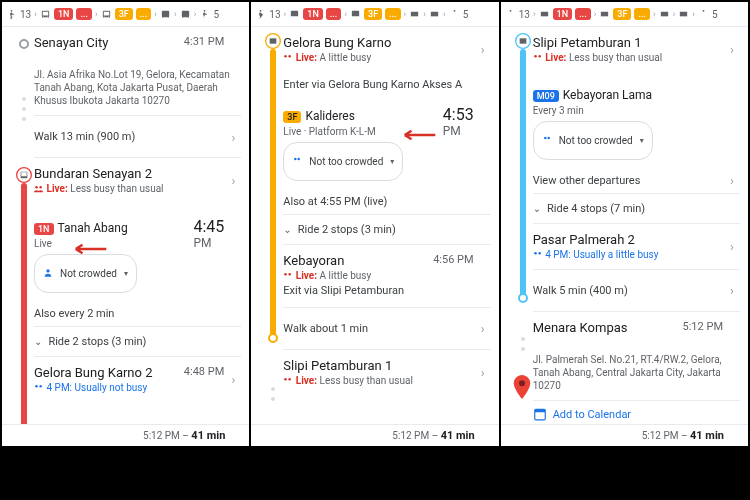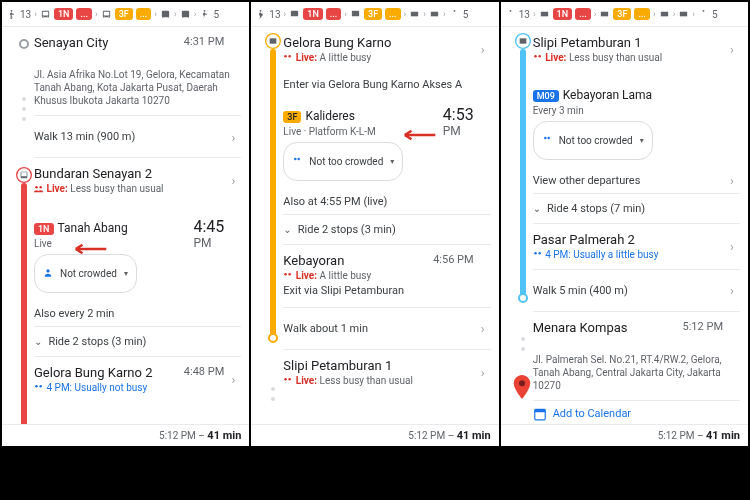--- a/index.html
+++ b/index.html
@@ -30,26 +30,26 @@
 .live .lv{color:#d93025;font-weight:700}
 .pp{width:10px;display:inline-block;vertical-align:middle}
 .pp svg{fill:#d93025;width:10px;height:8px}
 .crowd{display:inline-flex;align-items:center;gap:7px;border:1px solid #dadce0;border-radius:14px;padding:13px 8px;font-size:10px;color:#3c4043;margin-top:5px}
 .crowd svg{width:10px;height:10px;fill:#1a73e8}
 .caret{font-size:8px;color:#5f6368}
 .sub{font-size:11px;color:#3c4043;padding:6px 0}
 .arrow{position:absolute;right:6px;top:50%;transform:translateY(-50%);color:#9aa0a6;font-size:13px}
 .expand{font-size:11px;color:#3c4043;padding:8px 0}
 .expand .ch2{margin-right:6px;color:#5f6368;font-size:10px}
-.ftr{position:absolute;bottom:0;left:0;right:0;border-top:1px solid #e8eaed;padding:4px 8px;font-size:10px;color:#5f6368;text-align:right;background:#fff}
+.ftr{position:absolute;bottom:0;left:0;right:0;border-top:1px solid #e8eaed;padding:4px 24px;font-size:10px;color:#5f6368;text-align:right;background:#fff}
 .ftr b{color:#202124;font-size:11px}
 .redarrow{position:absolute;width:34px;height:14px}
 .redarrow svg{width:34px;height:14px}
 .pin{position:absolute;left:-2px;width:18px;height:24px}
-.cal{color:#1a73e8;font-size:11px;padding:6px 0;display:flex;align-items:center;gap:6px}
+.cal{color:#1a73e8;font-size:11px;padding:6px 0;display:flex;align-items:flex-end;gap:6px}
 .cal svg{width:14px;height:14px;fill:#1a73e8}
 </style>
 </head>
 <body>
 
 <div class="pane">
 <div class="hdr">
 <svg viewBox="0 0 24 24">
         <circle cx="12" cy="4" r="2"></circle>
         <path d="M10 22l1-7-2-2v-4l3-2 2 3 3 1v2l-4-1-1 3 2 2-1 5h-2l1-4-2-2-1 6z"></path>

